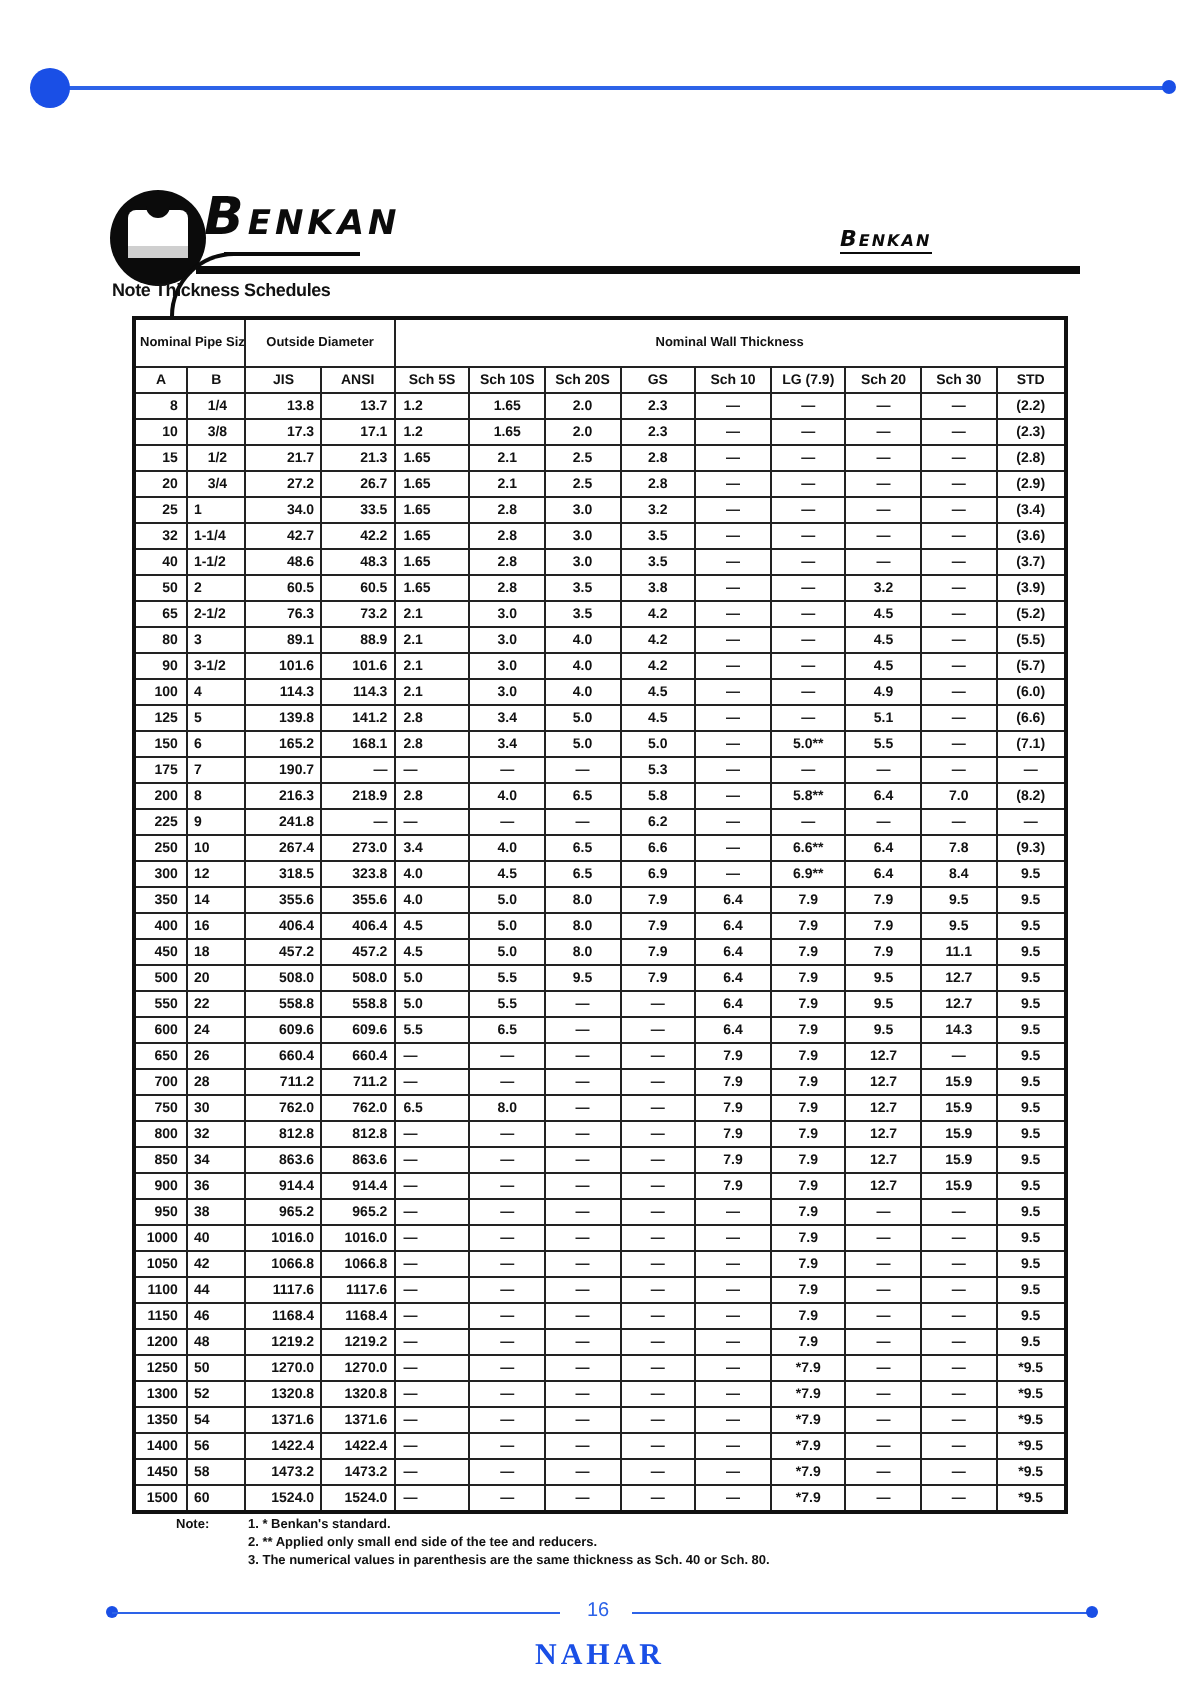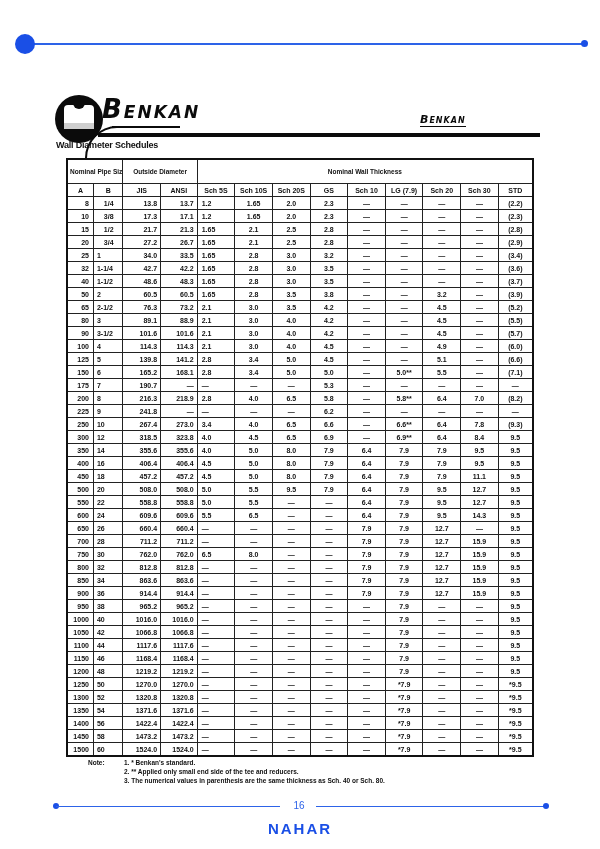--- a/index.html
+++ b/index.html
@@ -36,40 +36,40 @@
 
     .notes { position: absolute; left: 88px; top: 758px; font-size: 6.5px; font-weight: bold; line-height: 9px; }
     .notes .note-label { position: absolute; left: 0; top: 0; width: 30px; }
     .notes .note-list { position: absolute; left: 36px; top: 0; width: 420px; white-space: nowrap; }
 
     .bottom-rule-left { position: absolute; left: 56px; top: 806px; width: 224px; height: 1px; background: #2d63e8; }
     .bottom-rule-right { position: absolute; left: 316px; top: 806px; width: 230px; height: 1px; background: #2d63e8; }
     .bottom-dot-l { position: absolute; left: 53px; top: 803px; width: 6px; height: 6px; border-radius: 50%; background: #1a4fe6; }
     .bottom-dot-r { position: absolute; left: 543px; top: 803px; width: 6px; height: 6px; border-radius: 50%; background: #1a4fe6; }
     .page-num { position: absolute; left: 284px; top: 800px; width: 30px; text-align: center; font-size: 10px; color: #2d63e8; }
-    .footer-brand { position: absolute; left: 250px; top: 820px; width: 100px; text-align: center; font-size: 15px; font-weight: bold; letter-spacing: 2px; color: #1a4fe6; font-family: Liberation Sans, sans-serif; }
+    .footer-brand { position: absolute; left: 250px; top: 820px; width: 100px; text-align: center; font-size: 15px; font-weight: bold; letter-spacing: 2px; color: #1a4fe6; font-family: Liberation Serif, serif; }
   </style>
 </head>
 <body>
 
 <div class="top-rule"></div>
 <div class="top-dot-big"></div>
 <div class="top-dot-small"></div>
 
 <div class="logo-wrap">
   <div class="logo-circle">
     <div class="logo-tee"></div>
   </div>
 </div>
 <div class="swoosh"></div>
 <div class="brand-main"><span class="big-b">B</span><span>ENKAN</span></div>
 <div class="brand-underline"></div>
 <div class="header-bar"></div>
 <div class="brand-small"><span class="big-b">B</span><span>ENKAN</span></div>
-<div class="section-title">Wall Diameter Schedules</div>
+<div class="section-title">Note Thickness Schedules</div>
 
 <table class="wt">
   <colgroup>
     <col style="width:26px">
       <col style="width:29px">
       <col style="width:37px">
       <col style="width:36px">
     <col style="width:37px">
       <col style="width:37px">
       <col style="width:37px">

